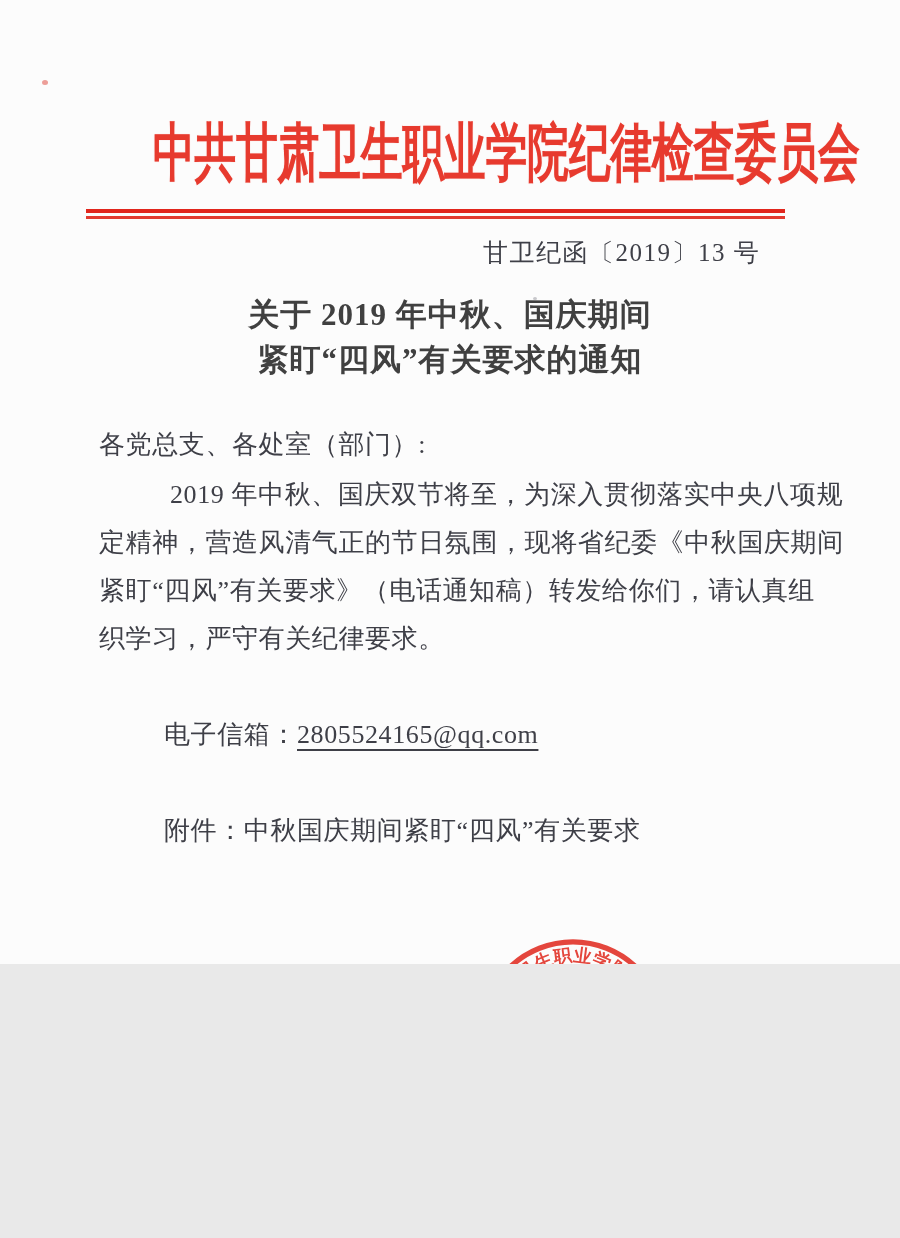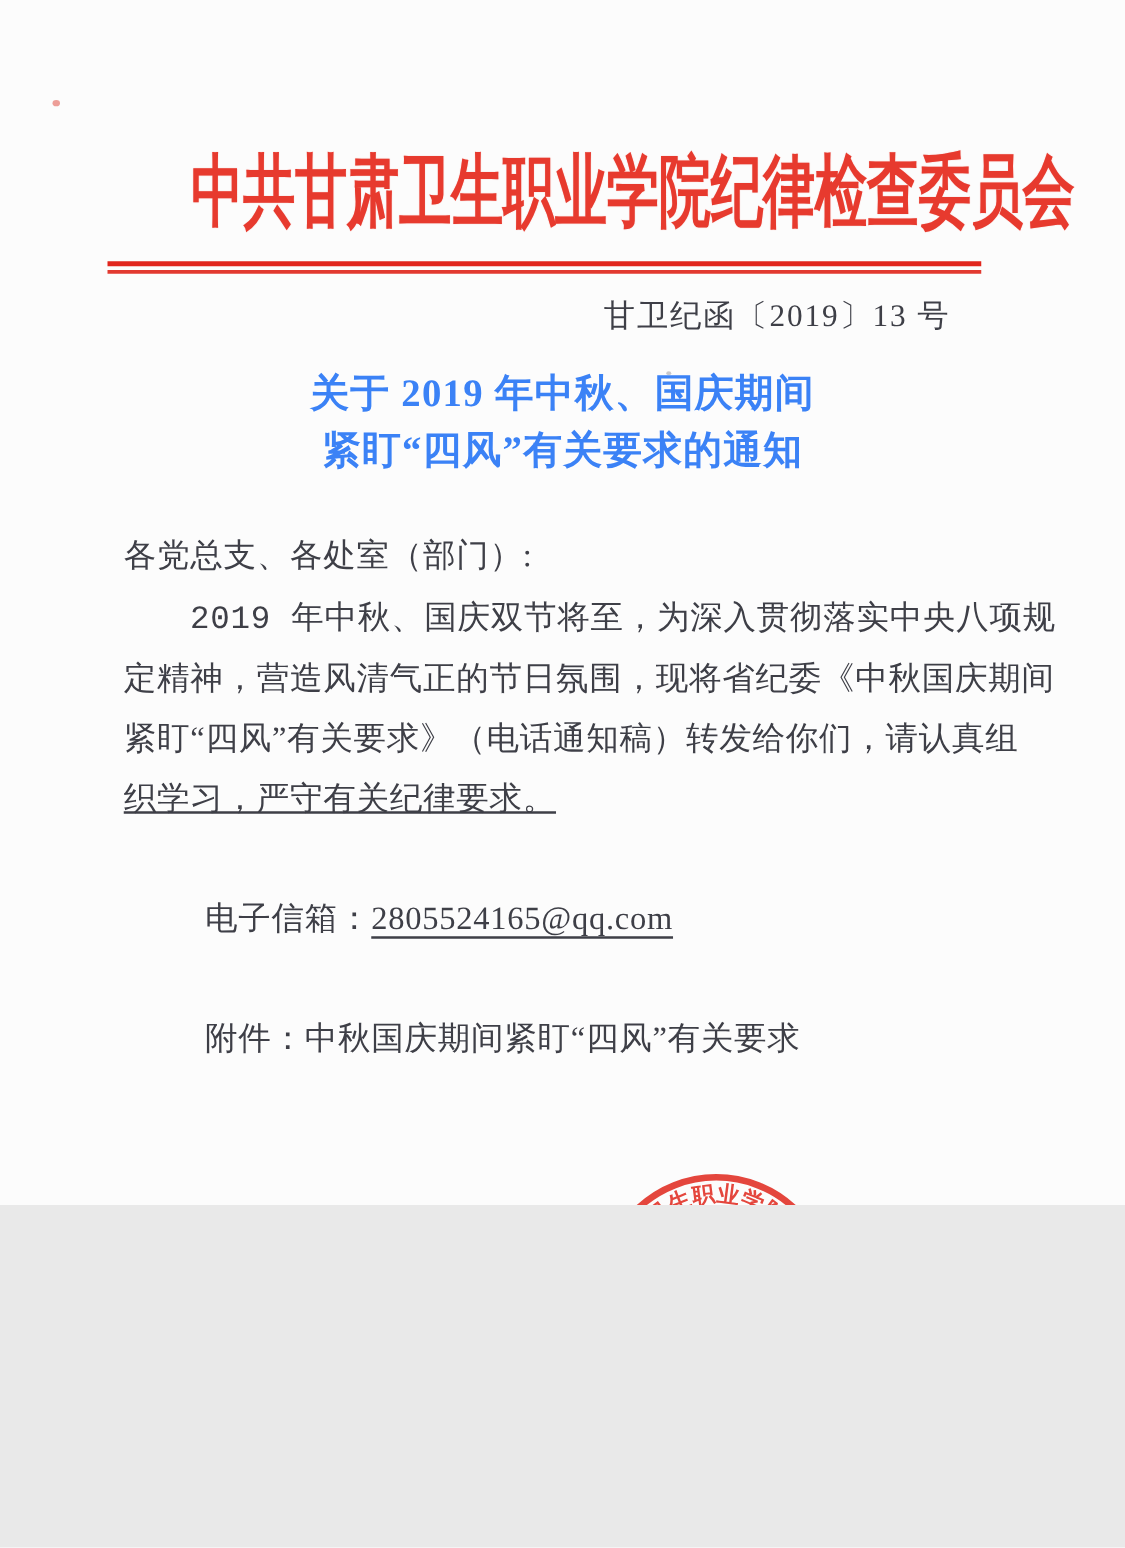--- a/index.html
+++ b/index.html
@@ -29,32 +29,32 @@
   .rule-bot-1{top:1124px;left:88px;width:710px;height:3px;background:#e23a30;}
   .rule-bot-2{top:1130px;left:88px;width:710px;height:3px;}
   .doc-number{
     position:absolute;top:236px;left:483px;
     font-size:25px;letter-spacing:1.5px;white-space:nowrap;
   }
   .doc-title{
     position:absolute;top:292px;left:0;width:900px;
     text-align:center;font-weight:bold;
     font-size:31px;line-height:45px;letter-spacing:1px;
-    color:#3b82f6;
+    color:#404040;
   }
   .bline{
     position:absolute;
     font-size:26px;letter-spacing:.6px;line-height:34px;
     white-space:nowrap;
   }
   .l-salutation{top:428px;left:99px;}
-  .l-p1{top:478px;left:152px;font-family:Liberation Mono, monospace;}
+  .l-p1{top:478px;left:170px;}
   .l-p2{top:526px;left:99px;}
   .l-p3{top:574px;left:99px;}
-  .l-p4{top:622px;left:99px;text-decoration:underline;}
+  .l-p4{top:622px;left:99px;}
   .l-phone{top:670px;left:164px;}
   .l-email{top:718px;left:164px;}
   .l-attach{top:814px;left:164px;}
   .email-addr{
     text-decoration:underline;
     text-underline-offset:6px;
     text-decoration-thickness:1.5px;
   }
   .sig-org{top:1012px;left:437px;font-size:22px;letter-spacing:0;font-weight:bold;}
   .sig-date{top:1051px;left:468px;font-size:25px;letter-spacing:1px;}

